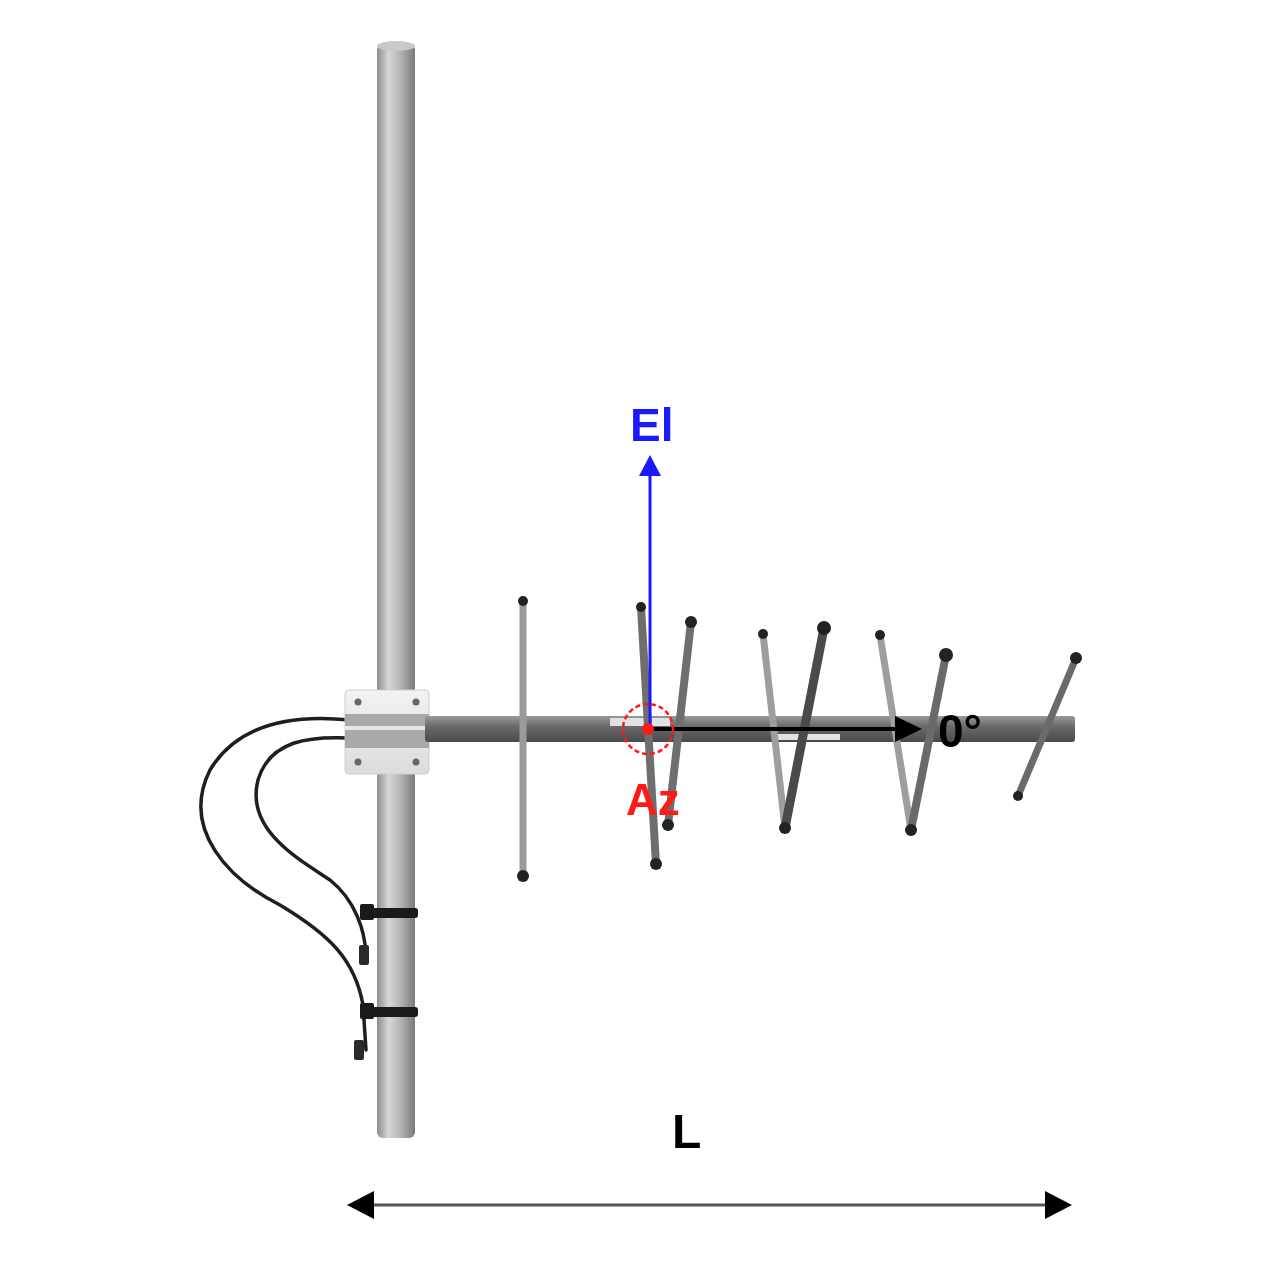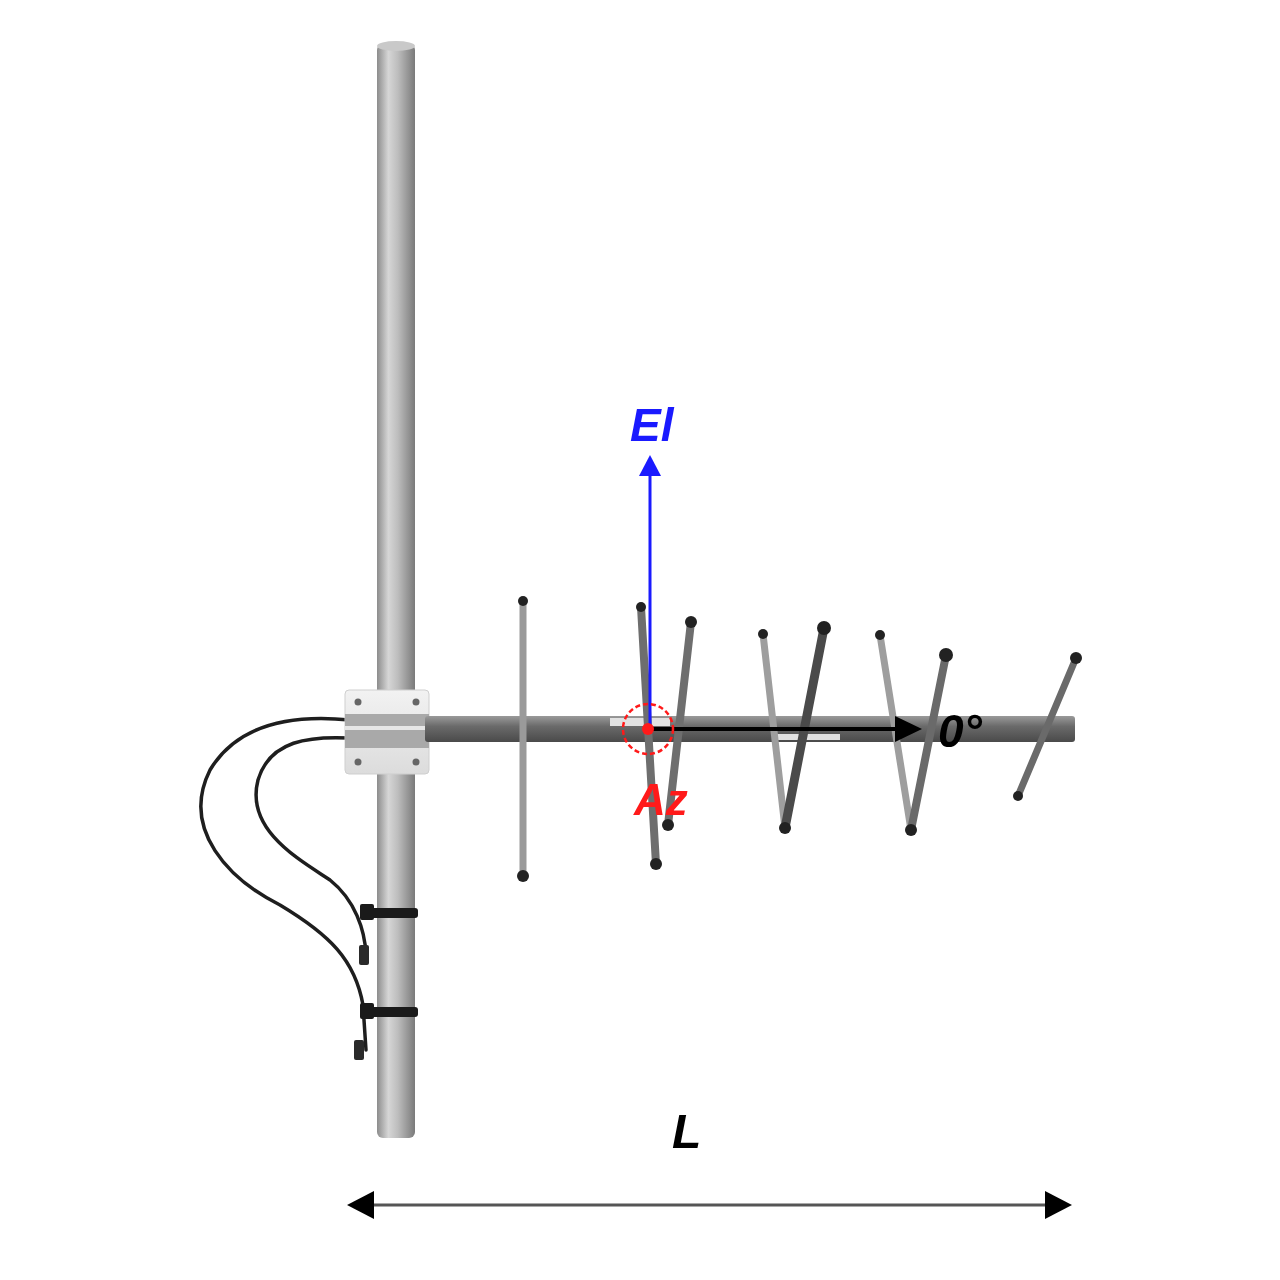--- a/index.html
+++ b/index.html
@@ -1,22 +1,22 @@
 <!DOCTYPE html>
 <html><head>
   <meta charset="utf-8">
   <style>
     html, body { margin: 0; padding: 0; background: #ffffff; }
     body { width: 1280px; height: 1280px; position: relative; overflow: hidden;
            font-family: "Liberation Sans", sans-serif; }
-    #stage { position: absolute; left: 0; top: 0; width: 1280px; height: 1270px; font-style: italic; }
+    #stage { position: absolute; left: 0; top: 0; width: 1280px; height: 1270px; }
     .lbl { position: absolute; font-family: "Liberation Sans", sans-serif; font-weight: bold;
            line-height: 1; white-space: nowrap; }
     #lbl-el { left: 630px; top: 402px; font-size: 46px; }
-    #lbl-az { left: 626px; top: 778px; font-size: 44px; margin-left: 8px; }
+    #lbl-az { left: 626px; top: 778px; font-size: 44px; }
     #lbl-zero { left: 938px; top: 708px; font-size: 46px; }
     #lbl-L { left: 672px; top: 1108px; font-size: 48px; }
   </style>
 </head>
 <body>
 
 <div id="stage">
   <svg width="1280" height="1280" viewBox="0 0 1280 1280" xmlns="http://www.w3.org/2000/svg">
     <defs>
       <linearGradient id="mastGrad" x1="0" y1="0" x2="1" y2="0">

